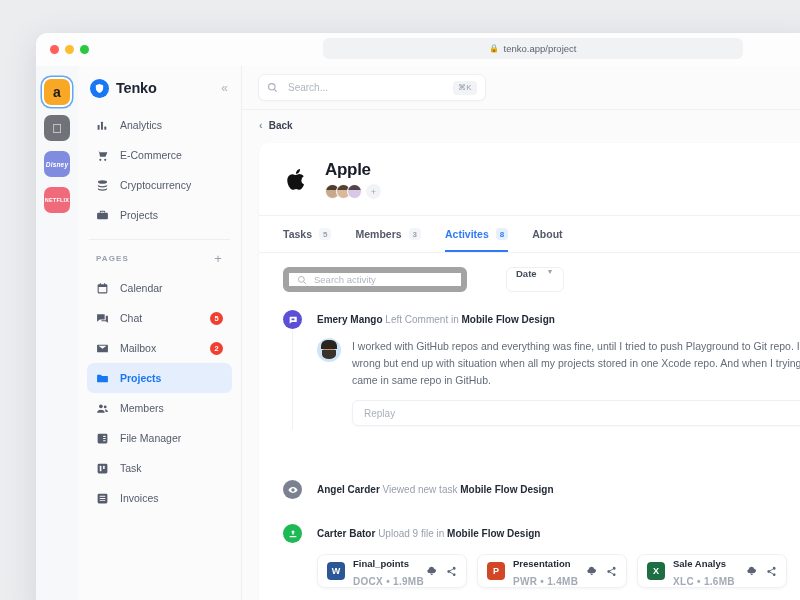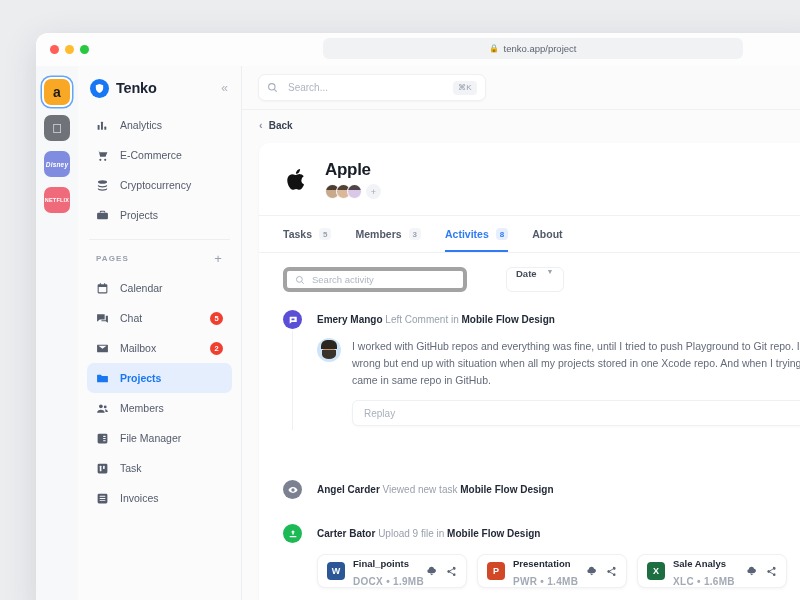--- a/index.html
+++ b/index.html
@@ -175,21 +175,21 @@
   .tab.active { color: #2f7bf6; border-bottom-color: #2f7bf6; }
   .tab .cnt {
     font-size: 8px; color: #9aa2ae; background: #f4f5f8;
     border-radius: 4px; padding: 1.5px 4px; font-weight: 600;
   }
   .tab.active .cnt { color: #2f7bf6; background: #e6effd; }
 
   
   #filter-row { display: flex; align-items: center; gap: 10px; padding: 14px 24px 10px; }
   #activity-search {
-    width: 184px; height: 25px; background: #fff; border: 4px solid #a3a3a3;
+    width: 184px; height: 25px; background: #fff; border: 6px solid #a3a3a3;
     border-radius: 6px; display: flex; align-items: center; gap: 7px; padding: 0 8px;
   }
   #activity-search svg { width: 10px; height: 10px; }
   #activity-input {
     border: 0; outline: 0; flex: 1; font-size: 9.5px; color: #2a3140;
     font-family: "Liberation Sans", sans-serif; background: transparent;
   }
   #activity-input::placeholder { color: #b0b6c0; }
   #date-filter {
     height: 25px; border: 1px solid #edeff2; border-radius: 6px;

